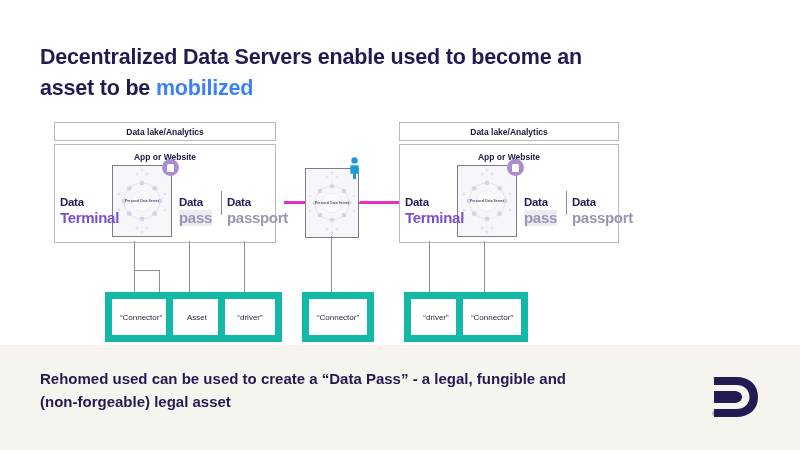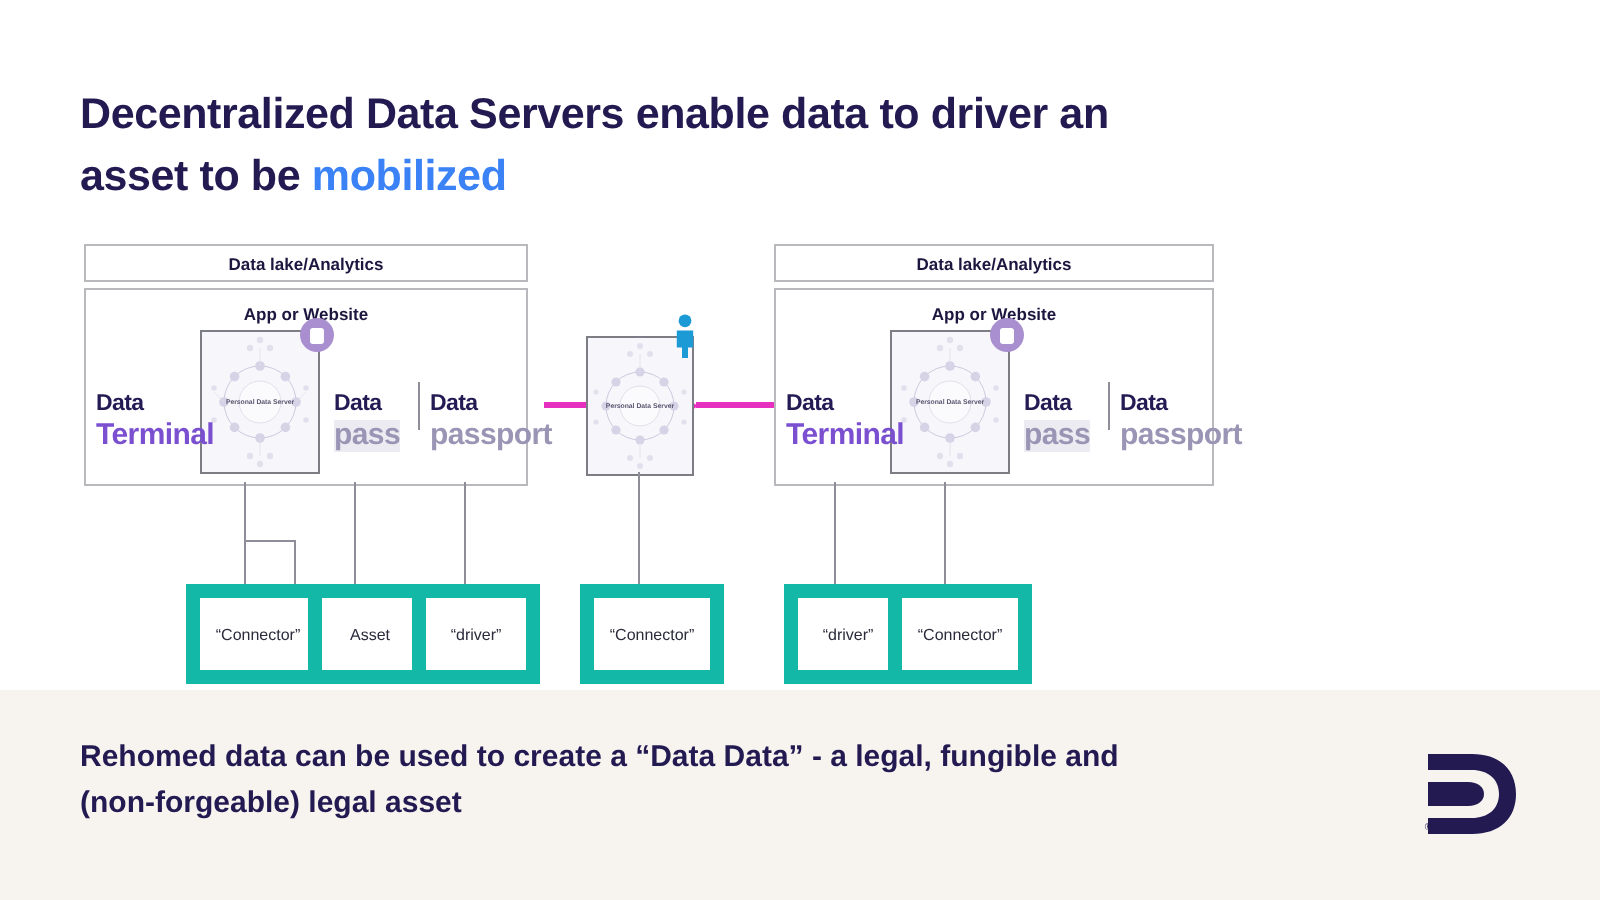--- a/index.html
+++ b/index.html
@@ -13,21 +13,21 @@
 
   
   .title{
     position:absolute;left:40px;top:42px;width:680px;
     font-size:21.5px;font-weight:bold;line-height:1.42;
     color:#231a52;letter-spacing:-0.2px;
   }
   .title .hl{color:#3b82f6;}
 
   
-  .stage{position:absolute;left:4px;top:118px;width:724px;height:215px;}
+  .stage{position:absolute;left:16px;top:118px;width:724px;height:215px;}
 
   
   .panel{position:absolute;}
   .lake{
     position:absolute;left:0;top:0;height:17px;
     border:1px solid #b9b9bd;background:#fff;
     display:flex;align-items:center;justify-content:center;
     font-size:8.5px;color:#1d1740;font-weight:bold;
   }
   .body-box{
@@ -99,21 +99,21 @@
   .reg{
     position:absolute;right:84px;top:66px;font-size:5px;color:#231a52;
   }
 </style>
 </head>
 <body>
 
 <div class="slide">
 
   <div class="title">
-    <span>Decentralized Data Servers enable data to driver an</span><br>
+    <span>Decentralized Data Servers enable used to become an</span><br>
     <span>asset to be </span><span class="hl">mobilized</span>
   </div>
 
   <div class="stage">
 
     <div class="arrow-line" style="left:268px;top:83px;width:68px;"></div>
     <div class="arrow-head" style="left:336px;top:78.5px;"></div>
 
     <div class="arrow-line" style="left:344px;top:83px;width:40px;"></div>
     <div class="arrow-head" style="left:384px;top:78.5px;"></div>
@@ -307,21 +307,21 @@
     <div class="cbox" style="left:202px;top:174px;width:50px;height:36px;">“driver”</div>
 
     <div class="cbox" style="left:286px;top:174px;width:58px;height:36px;">“Connector”</div>
 
     <div class="cbox" style="left:388px;top:174px;width:50px;height:36px;">“driver”</div>
     <div class="cbox" style="left:440px;top:174px;width:58px;height:36px;">“Connector”</div>
   </div>
 
   <div class="band">
     <div class="band-text">
-      <span>Rehomed data can be used to create a “Data Data” - a legal, fungible and</span><br>
+      <span>Rehomed used can be used to create a “Data Pass” - a legal, fungible and</span><br>
       <span>(non-forgeable) legal asset</span>
     </div>
 
     <svg class="logo-mark" viewBox="0 0 56 52">
       <path d="M8 6 H30 C44 6 52 14 52 26 C52 38 44 46 30 46 H8 V38 H30
                C38 38 43.5 33.5 43.5 26 C43.5 18.5 38 14 30 14 H8 Z" fill="#231a52"></path>
       <path d="M8 20 H28 C33 20 36 22.6 36 26 C36 29.4 33 32 28 32 H8 Z" fill="#231a52"></path>
     </svg>
     <div class="reg">®</div>
   </div>

